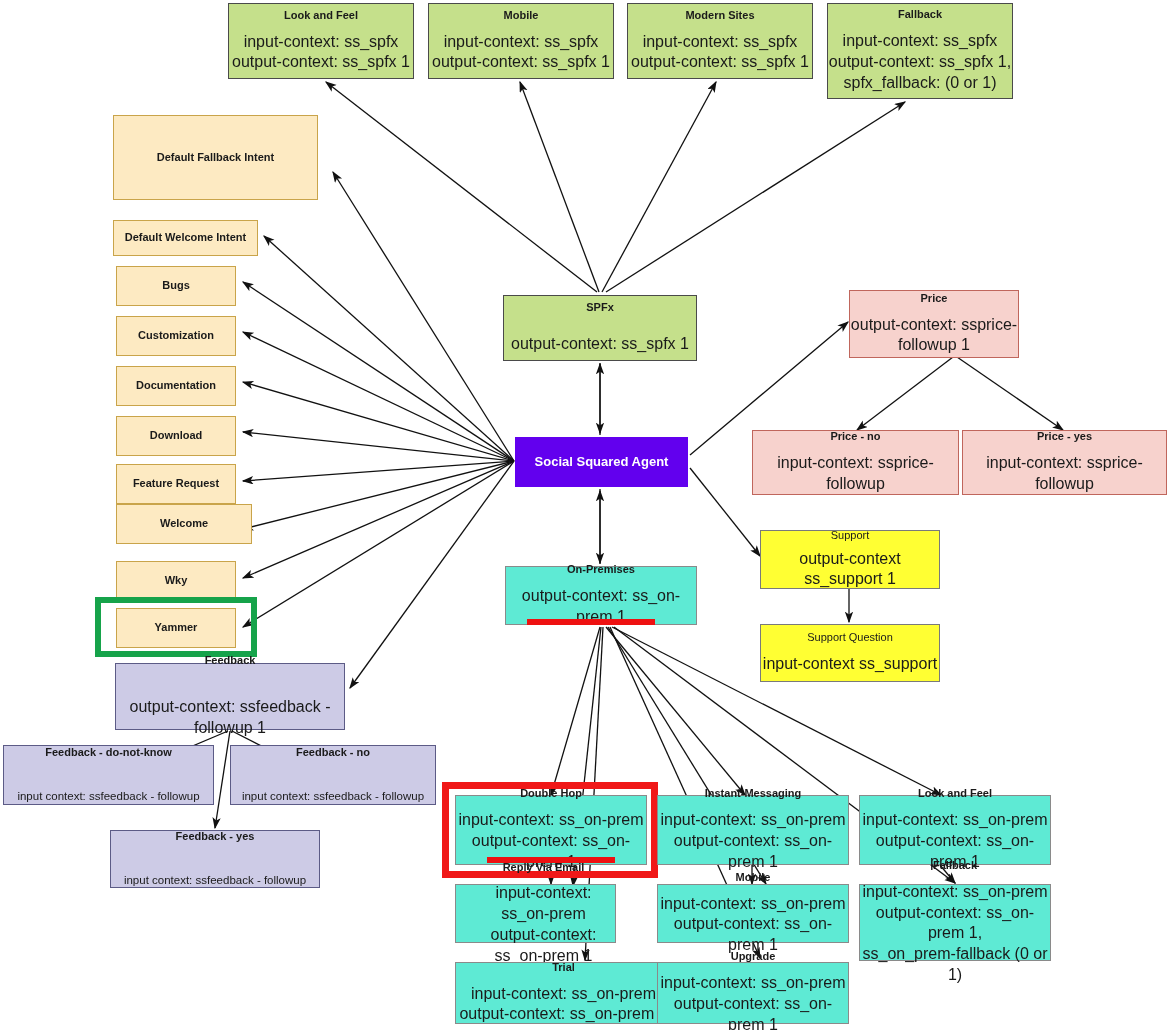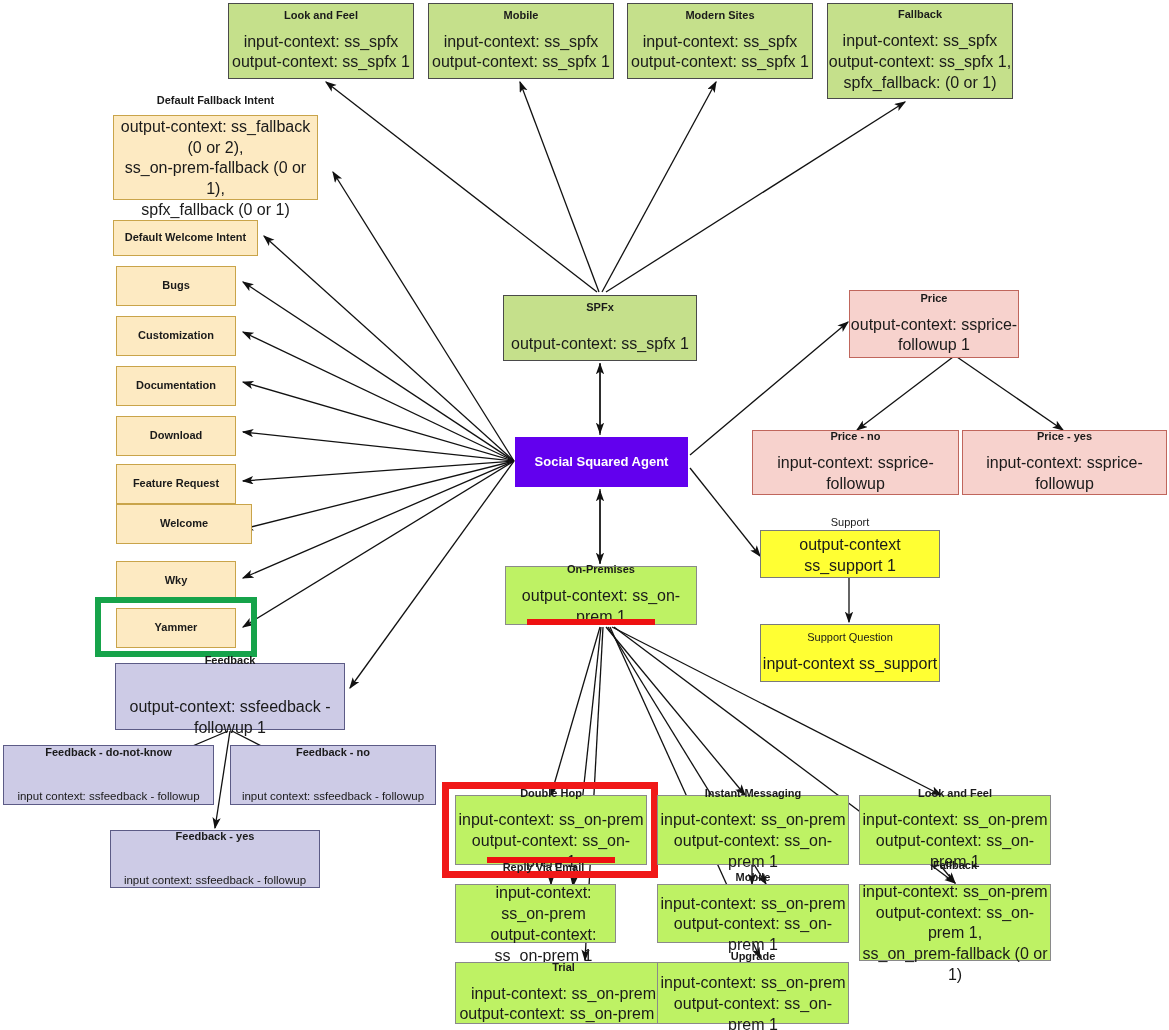--- a/index.html
+++ b/index.html
@@ -11,21 +11,21 @@
   .node .title{font-weight:bold;font-size:11px;color:#1a1a1a;line-height:1.25;}
   .node .sub{font-size:16px;color:#1a1a1a;line-height:1.3;margin-top:9px;}
   .node.titleonly .title{margin:0;}
   .green{background:#c5e08b;border-color:#4a4a4a;}
   .tan{background:#fdeac2;border-color:#c9a44a;}
   .purple{background:#6200ee;border-color:#6200ee;}
   .purple .title{color:#ffffff;font-size:13px;}
   .pink{background:#f7d2cd;border-color:#c0665c;}
   .yellow{background:#ffff33;border-color:#7a7a7a;}
   .lilac{background:#cdcbe6;border-color:#5c5b86;gap:20px;}
-  .blue{background:#bef264;border-color:#8a8a8a;}
+  .blue{background:#5eead4;border-color:#8a8a8a;}
   .hl{position:absolute;box-sizing:border-box;background:transparent;}
   .hl-green{border:6px solid #16a34a;}
   .hl-red{border:7px solid #f01818;}
   .underline{position:absolute;background:#ee1111;height:6px;}
 </style>
 </head>
 <body>
 
 <div id="canvas">
 
@@ -106,23 +106,20 @@
   </div>
   <div class="node green" style="left:827px;top:3px;width:186px;height:96px;">
     <div class="title">Fallback</div>
     <div class="sub" style="white-space:pre-line">input-context: ss_spfx
 output-context: ss_spfx 1,
 spfx_fallback: (0 or 1)</div>
   </div>
 
   <div class="node tan" style="left:113px;top:115px;width:205px;height:85px;">
     <div class="title">Default Fallback Intent</div>
-    <div class="sub" style="white-space:pre-line">output-context: ss_fallback (0 or 2),
-ss_on-prem-fallback (0 or 1),
-spfx_fallback (0 or 1)</div>
   </div>
   <div class="node tan titleonly" style="left:113px;top:220px;width:145px;height:36px;">
     <div class="title">Default Welcome Intent</div>
   </div>
   <div class="node tan titleonly" style="left:116px;top:266px;width:120px;height:40px;">
     <div class="title">Bugs</div>
   </div>
   <div class="node tan titleonly" style="left:116px;top:316px;width:120px;height:40px;">
     <div class="title">Customization</div>
   </div>
@@ -181,21 +178,21 @@
     <div class="sub" style="white-space:pre-line">output-context: ssprice-followup 1</div>
   </div>
   <div class="node pink" style="left:752px;top:430px;width:207px;height:65px;">
     <div class="title">Price - no</div>
     <div class="sub" style="white-space:pre-line">input-context: ssprice-followup</div>
   </div>
   <div class="node pink" style="left:962px;top:430px;width:205px;height:65px;">
     <div class="title">Price - yes</div>
     <div class="sub" style="white-space:pre-line">input-context: ssprice-followup</div>
   </div>
-  <div class="node yellow" style="left:760px;top:530px;width:180px;height:48px;justify-content:flex-end;">
+  <div class="node yellow" style="left:760px;top:530px;width:180px;height:59px;">
     <div class="title" style="font-weight:normal">Support</div>
     <div class="sub" style="white-space:pre-line;margin-top:6px">output-context ss_support 1</div>
   </div>
   <div class="node yellow" style="left:760px;top:624px;width:180px;height:58px;">
     <div class="title" style="font-weight:normal">Support Question</div>
     <div class="sub" style="white-space:pre-line">input-context ss_support</div>
   </div>
 
   <div class="node blue" style="left:455px;top:795px;width:192px;height:70px;">
     <div class="title">Double Hop</div>

